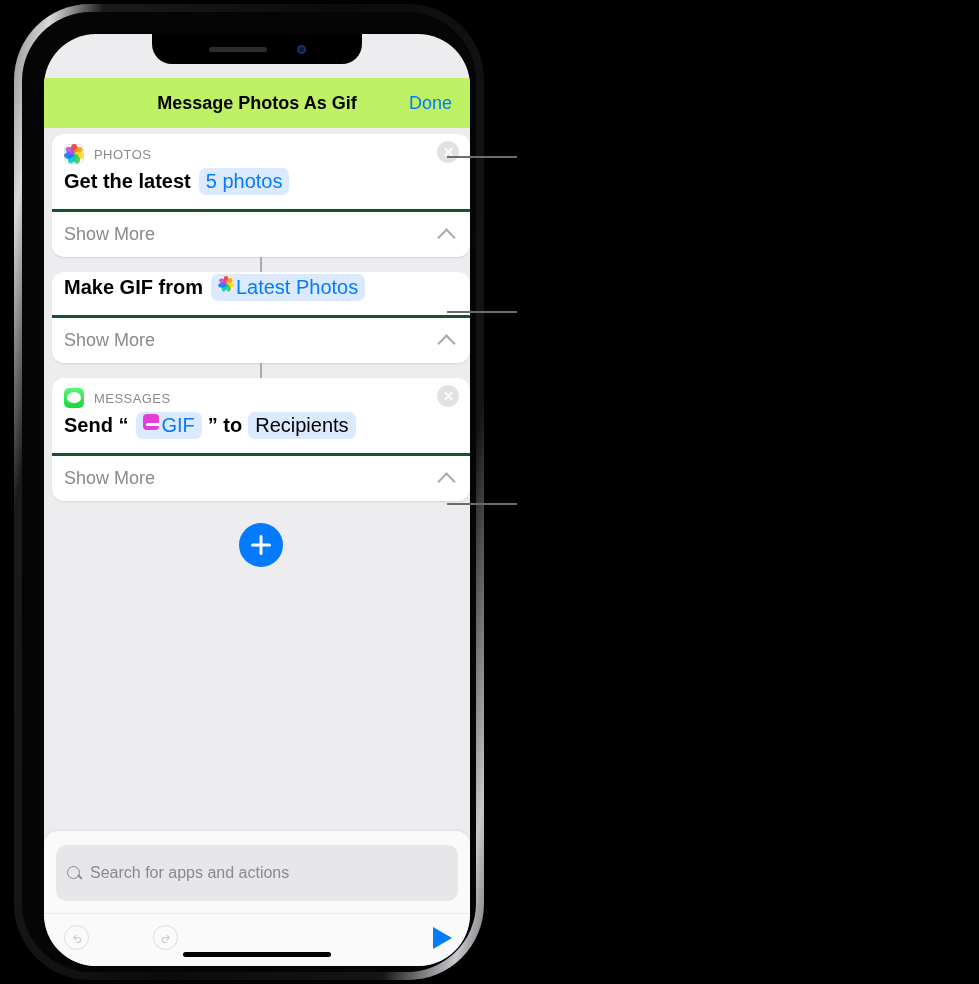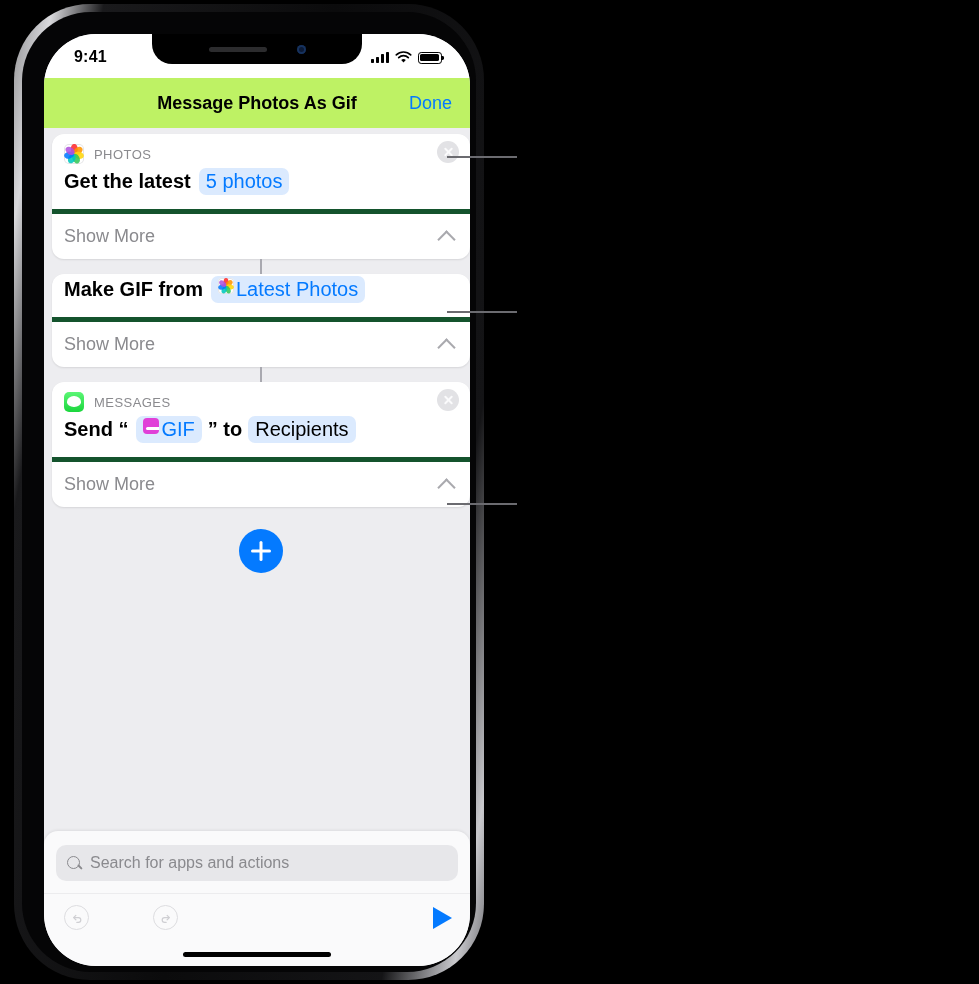--- a/index.html
+++ b/index.html
@@ -152,21 +152,21 @@
   .token {
     background: #dbeafe; border-radius: 7px;
     padding: 2px 7px; color: #047aff; font-weight: normal;
     font-size: 20px; display: inline-flex; gap: 2px;
     white-space: nowrap;
   }
   .token.placeholder { color: #000000; }
   .token .tok-icon { width: 16px; height: 16px; border-radius: 4px; position: relative; flex: none; overflow:hidden; }
 
   .show-more {
-    border-top: 5px solid #14532d;
+    border-top: 3px solid #14532d;
     display: flex; align-items: center; justify-content: space-between;
     padding: 12px 14px 12px 12px;
     font-size: 18px; color: #8a8a8e;
   }
   .chev-up {
     width: 13px; height: 13px; border-left: 2px solid #a9a9ae; border-top: 2px solid #a9a9ae;
     transform: rotate(45deg); margin-right: 3px; margin-top: 5px;
   }
 
   .connector {
@@ -187,21 +187,21 @@
 
   
   #bottom-bar {
     position: absolute; left: 0; right: 0; bottom: 0; height: 135px;
     background: #fafafb; border-radius: 14px 14px 0 0;
     box-shadow: 0 -1px 3px rgba(0,0,0,.07);
   }
   #search-wrap { padding: 14px 12px 12px 12px; }
   #search-bar {
     display: flex; align-items: center; gap: 8px;
-    background: #e7e7ea; border-radius: 10px; height: 36px; padding: 16px 11px;
+    background: #e7e7ea; border-radius: 10px; height: 56px; padding: 16px 11px;
   }
   .search-icon { width: 15px; height: 15px; position: relative; flex:none; }
   .search-icon::before { content:""; position:absolute; left:0; top:0; width:11px; height:11px;
                          border:1.8px solid #8a8a8e; border-radius:50%; }
   .search-icon::after  { content:""; position:absolute; left:10px; top:10.5px; width:6px; height:1.8px;
                          background:#8a8a8e; border-radius:1px; transform: rotate(45deg); }
   #search-placeholder { font-size: 16px; color: #8a8a8e; }
 
   #toolbar {
     display: flex; align-items: center;
@@ -247,39 +247,20 @@
   <div id="btn-power"></div>
 
   <div id="phone-bezel">
     <div id="phone-screen">
 
       <div id="notch">
         <div id="speaker-grille"></div>
         <div id="front-camera"></div>
       </div>
 
-      <div id="status-bar">
-        <div id="status-time">9:41</div>
-        <div id="status-icons">
-          <div class="sig-bars">
-              <i></i>
-              <i></i>
-              <i></i>
-              <i></i>
-            </div>
-          <svg width="17" height="13" viewBox="0 0 17 13">
-            <path d="M8.5 11.6 6.2 9.1a3.3 3.3 0 0 1 4.6 0z" fill="#000"></path>
-            <path d="M3.7 6.6a6.9 6.9 0 0 1 9.6 0" stroke="#000" stroke-width="1.7" fill="none" stroke-linecap="round"></path>
-            <path d="M1.3 3.9a10.4 10.4 0 0 1 14.4 0" stroke="#000" stroke-width="1.7" fill="none" stroke-linecap="round"></path>
-          </svg>
-          <div class="battery">
-              <i></i>
-            </div>
-        </div>
-      </div>
 
       <div id="nav-bar">
         <div id="nav-title">Message Photos As Gif</div>
         <div id="nav-done">Done</div>
       </div>
 
       <div id="content">
 
         <div class="action-card">
           <div class="card-head">

